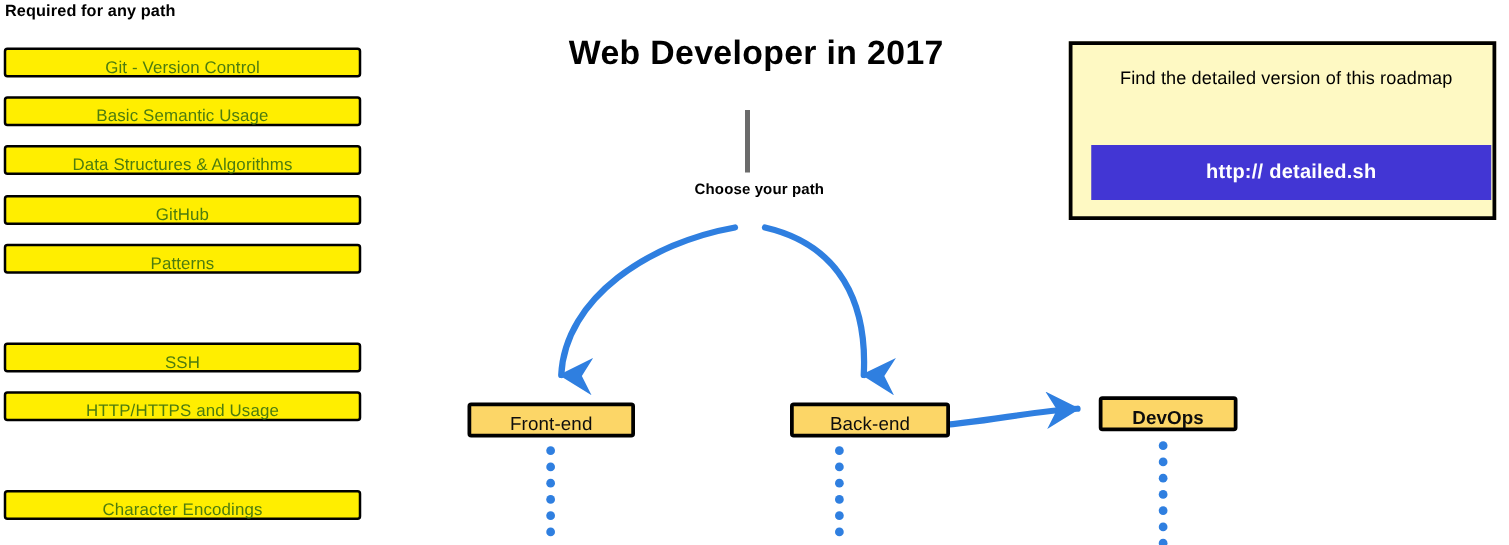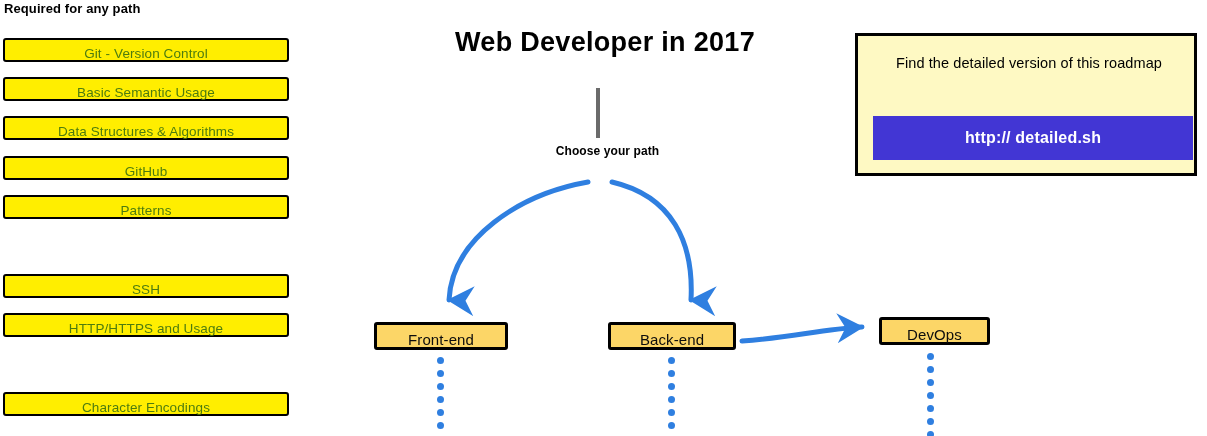--- a/index.html
+++ b/index.html
@@ -104,22 +104,22 @@
     display: flex;
     align-items: flex-end;
     justify-content: center;
     font-size: 15px;
     line-height: 1;
     color: #0d0d0d;
     letter-spacing: 0.1px;
     white-space: nowrap;
   }
   #node-frontend { left: 374px; top: 322px; width: 134px; }
-  #node-backend  { left: 608px; top: 322px; width: 128px; }
-  #node-devops   { left: 879px; top: 317px; width: 111px; }
+  #node-backend  { left: 632px; top: 322px; width: 128px; }
+  #node-devops   { left: 879px; top: 317px; width: 111px; font-weight: bold; }
 
   .dot-trail {
     position: absolute;
     width: 7px;
   }
   .dot-trail i {
     display: block;
     width: 7px;
     height: 7px;
     border-radius: 50%;

